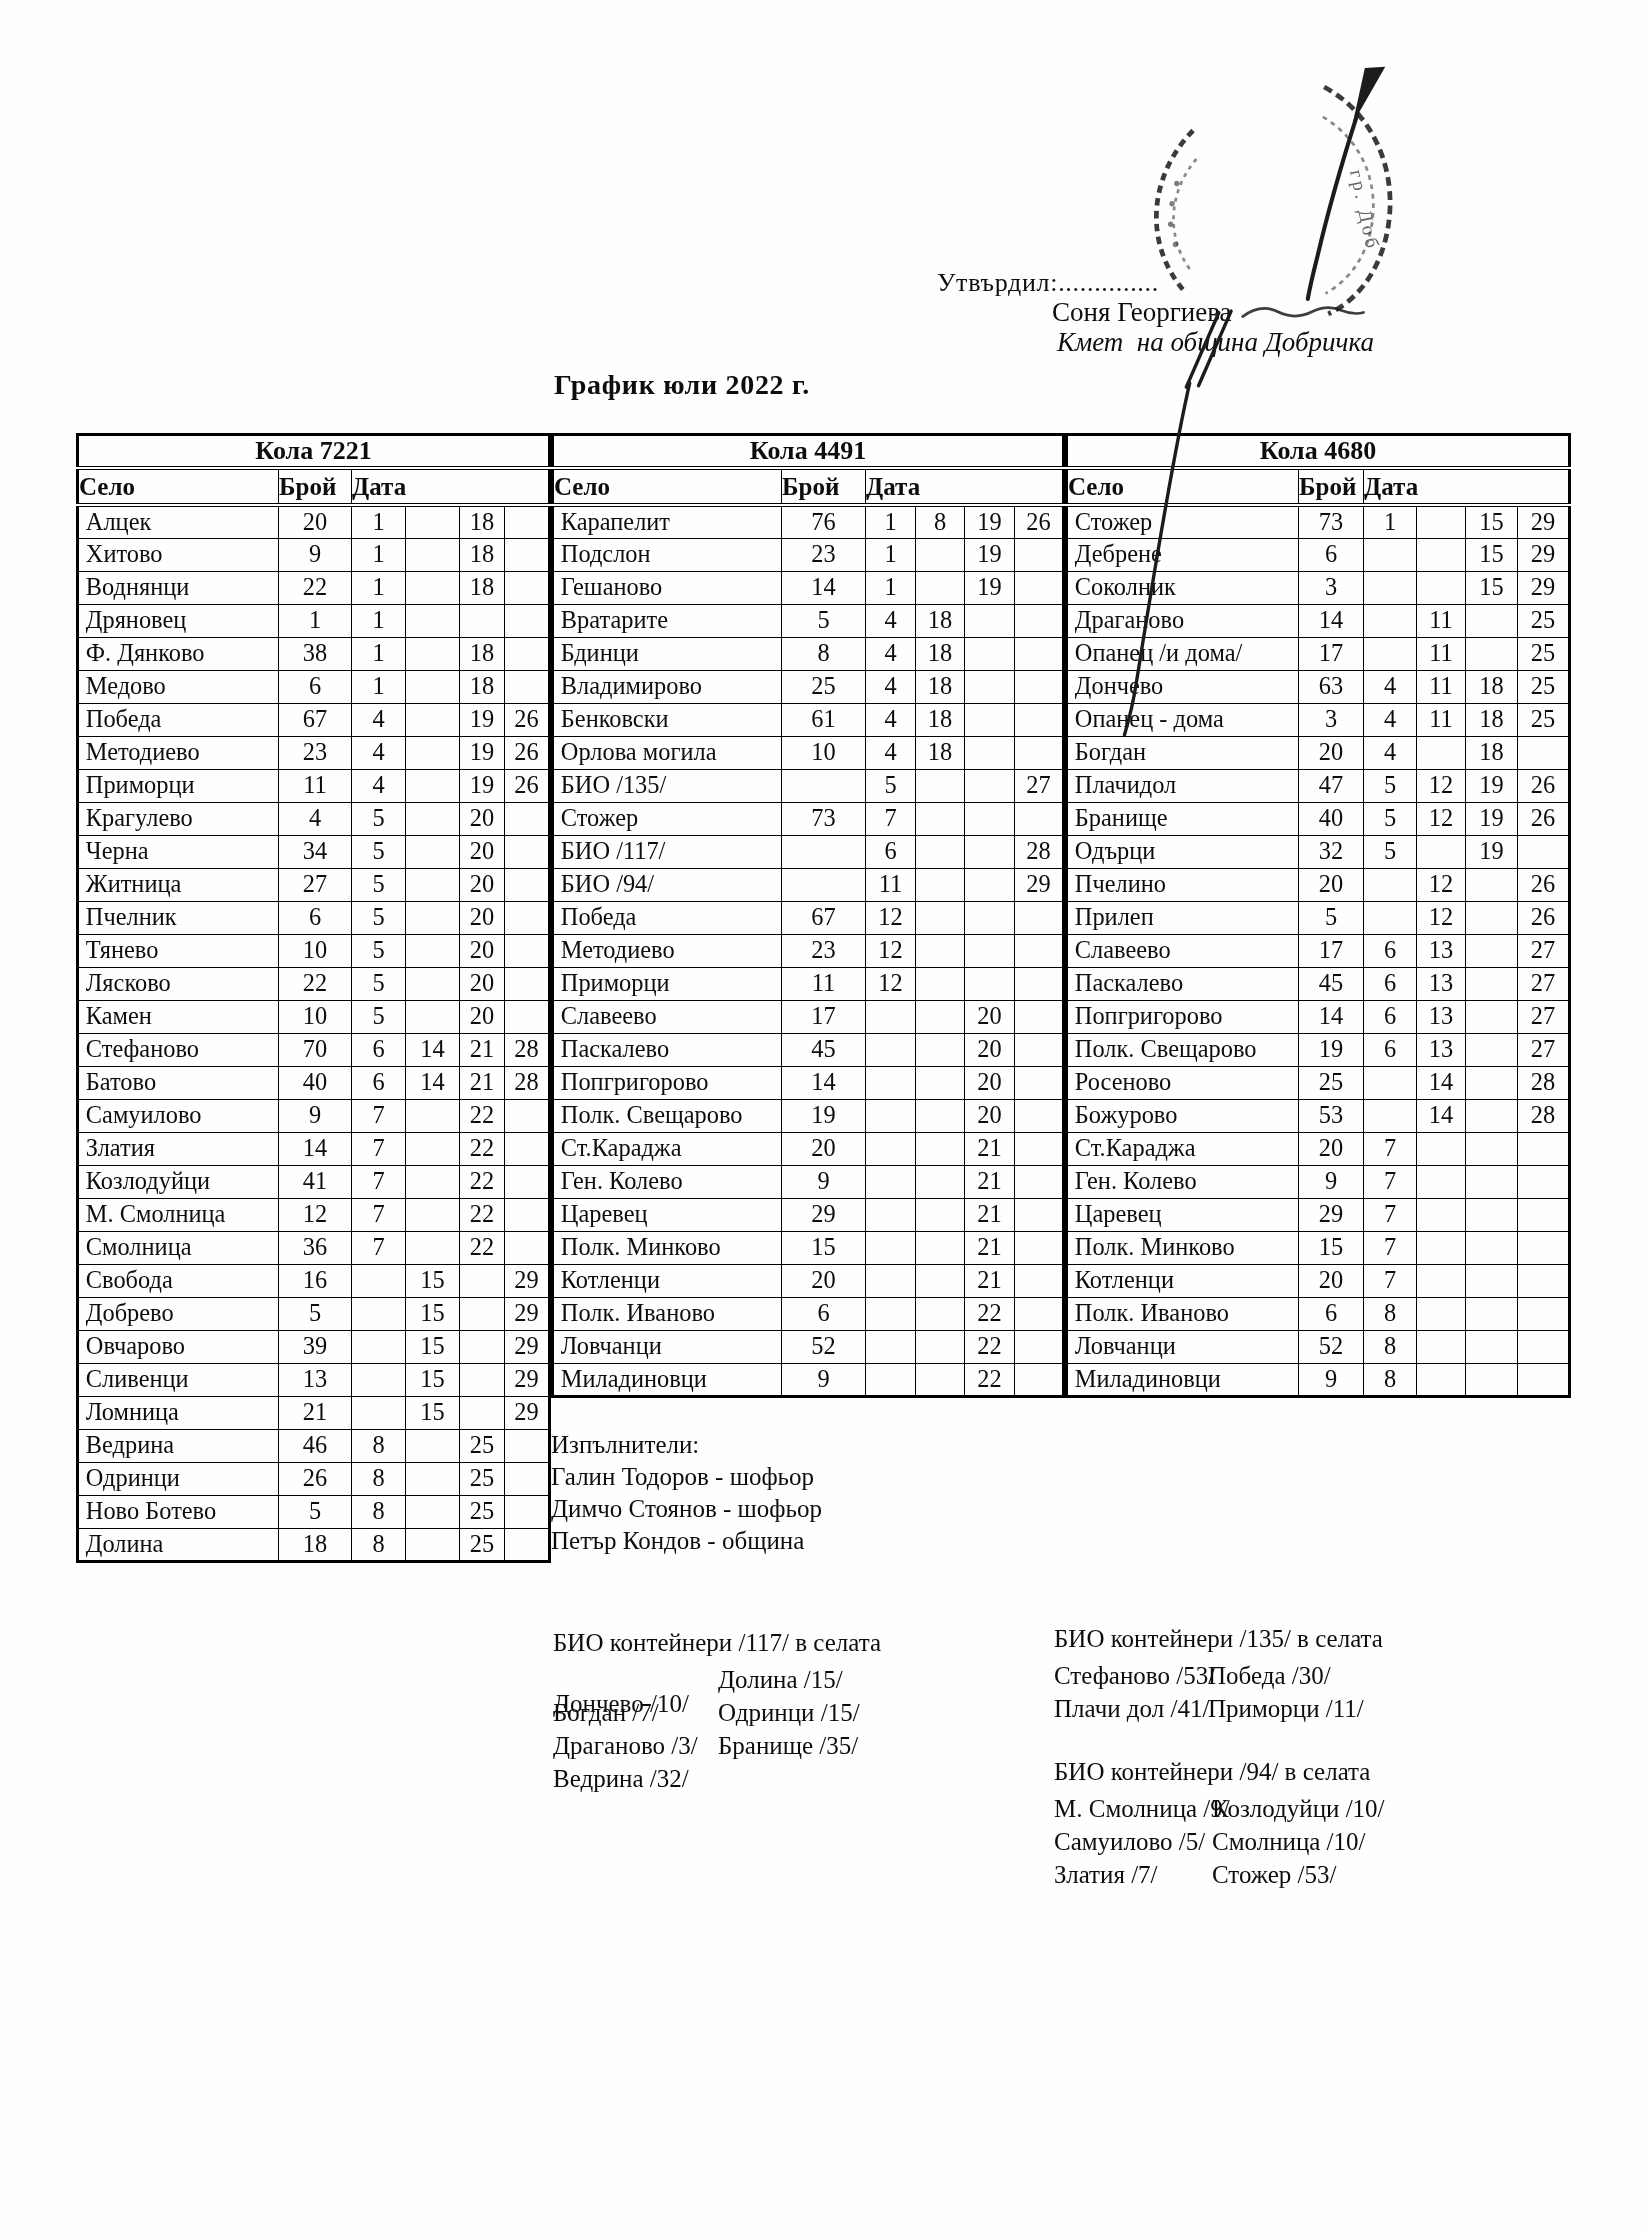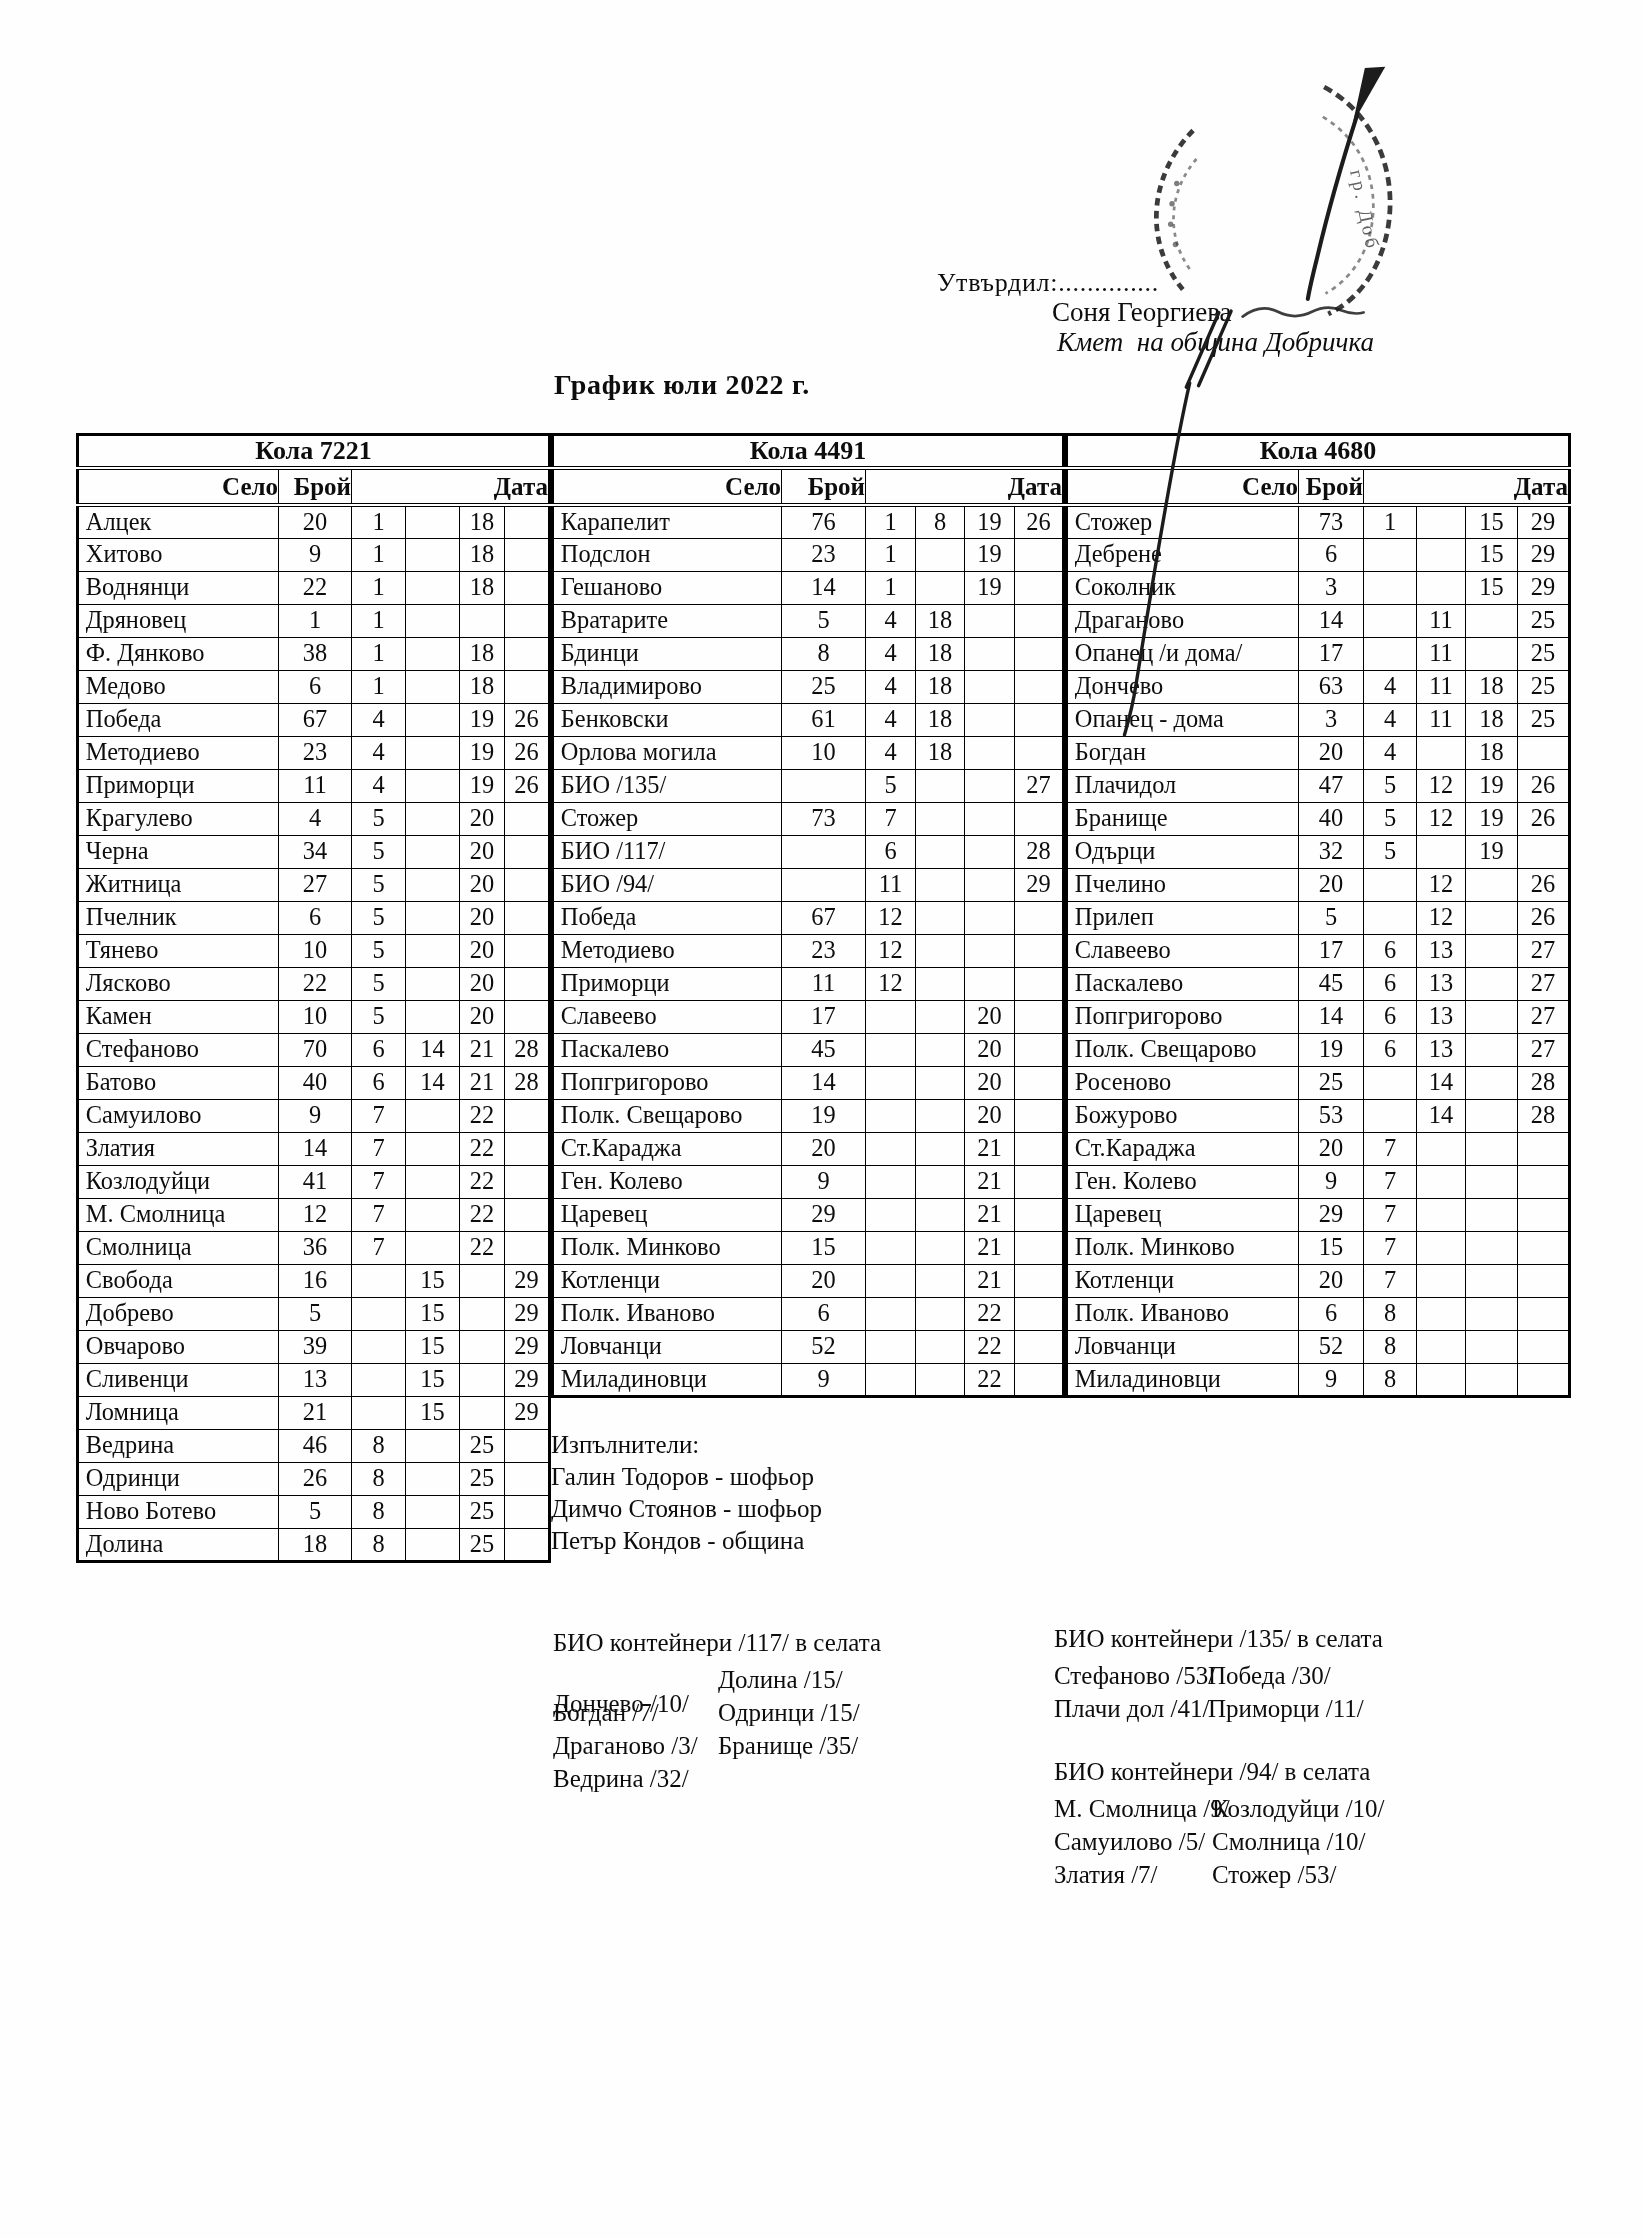--- a/index.html
+++ b/index.html
@@ -27,21 +27,21 @@
     border:1.7px solid #000;
     padding:0;overflow:hidden;white-space:nowrap;
     font-size:24.4px;line-height:1;
   }
   table.sched thead th.car{
     font-weight:700;font-size:26px;height:30px;
     border-bottom:4.8px double #000;text-align:center;
   }
   table.sched thead tr.cols th{
     font-weight:700;font-size:25px;height:33px;
-    border-bottom:4.8px double #000;text-align:right;
+    border-bottom:4.8px double #000;text-align:left;
   }
   table.sched tbody tr{height:33px;}
   table.sched td.v{text-align:left;padding-left:6.8px;}
   table.sched td.n{text-align:center;}
 
   .block{position:absolute;font-size:25px;line-height:32px;white-space:pre;}
   .bio{position:absolute;font-size:25px;}
   .bio .bh{line-height:30px;margin-bottom:5.4px;white-space:pre;}
   .bio .brow{display:flex;height:33px;align-items:center;}
   .bio .c1{display:inline-block;white-space:pre;}

